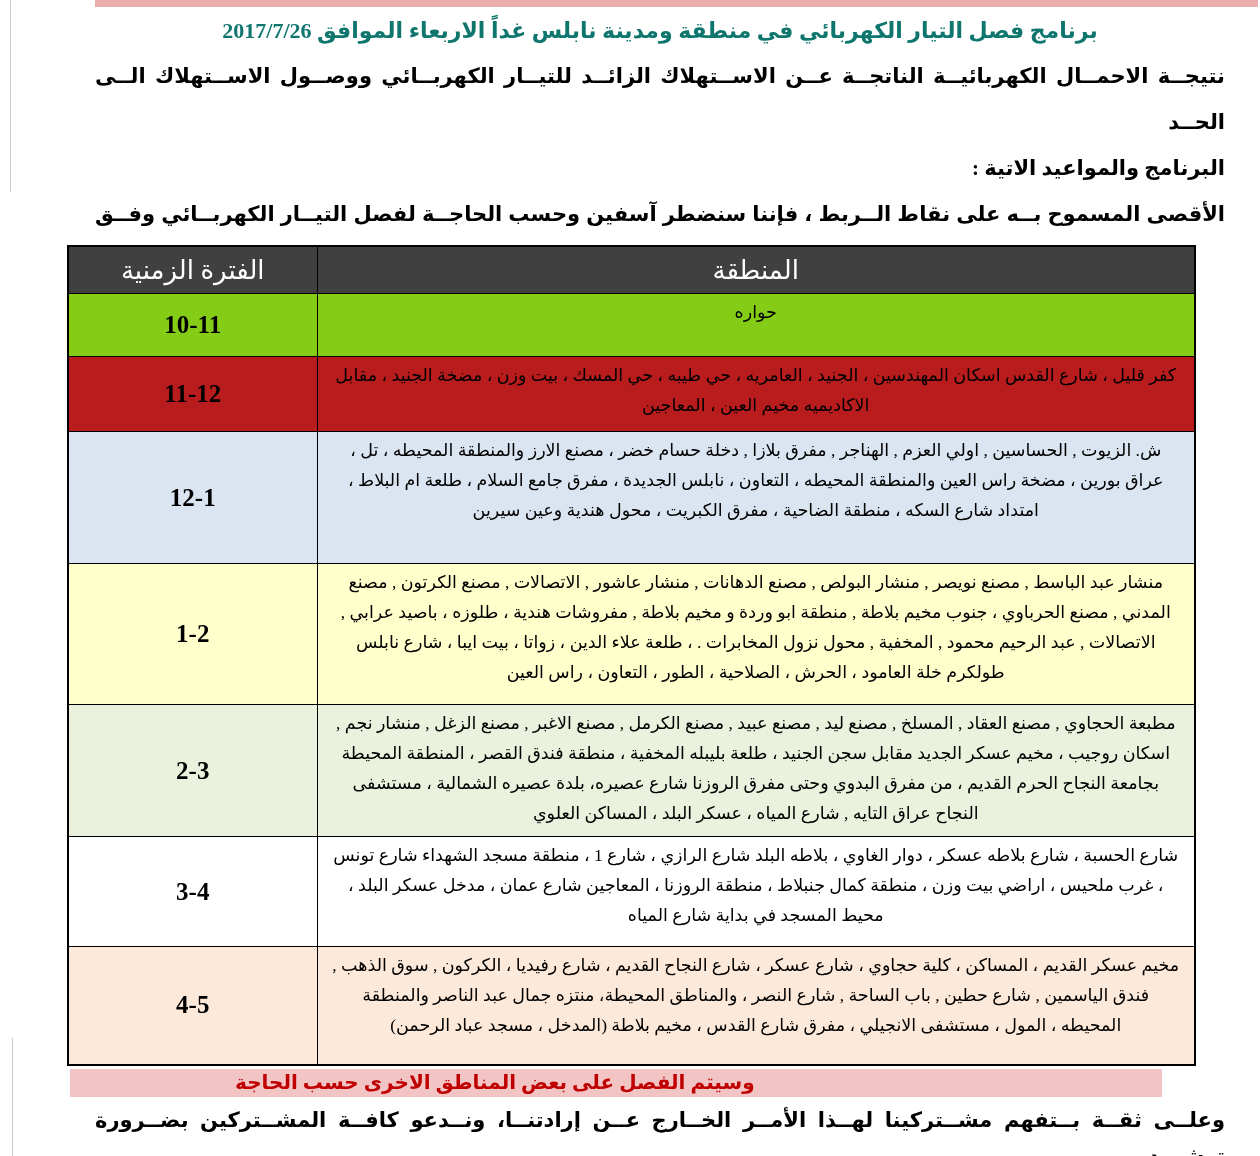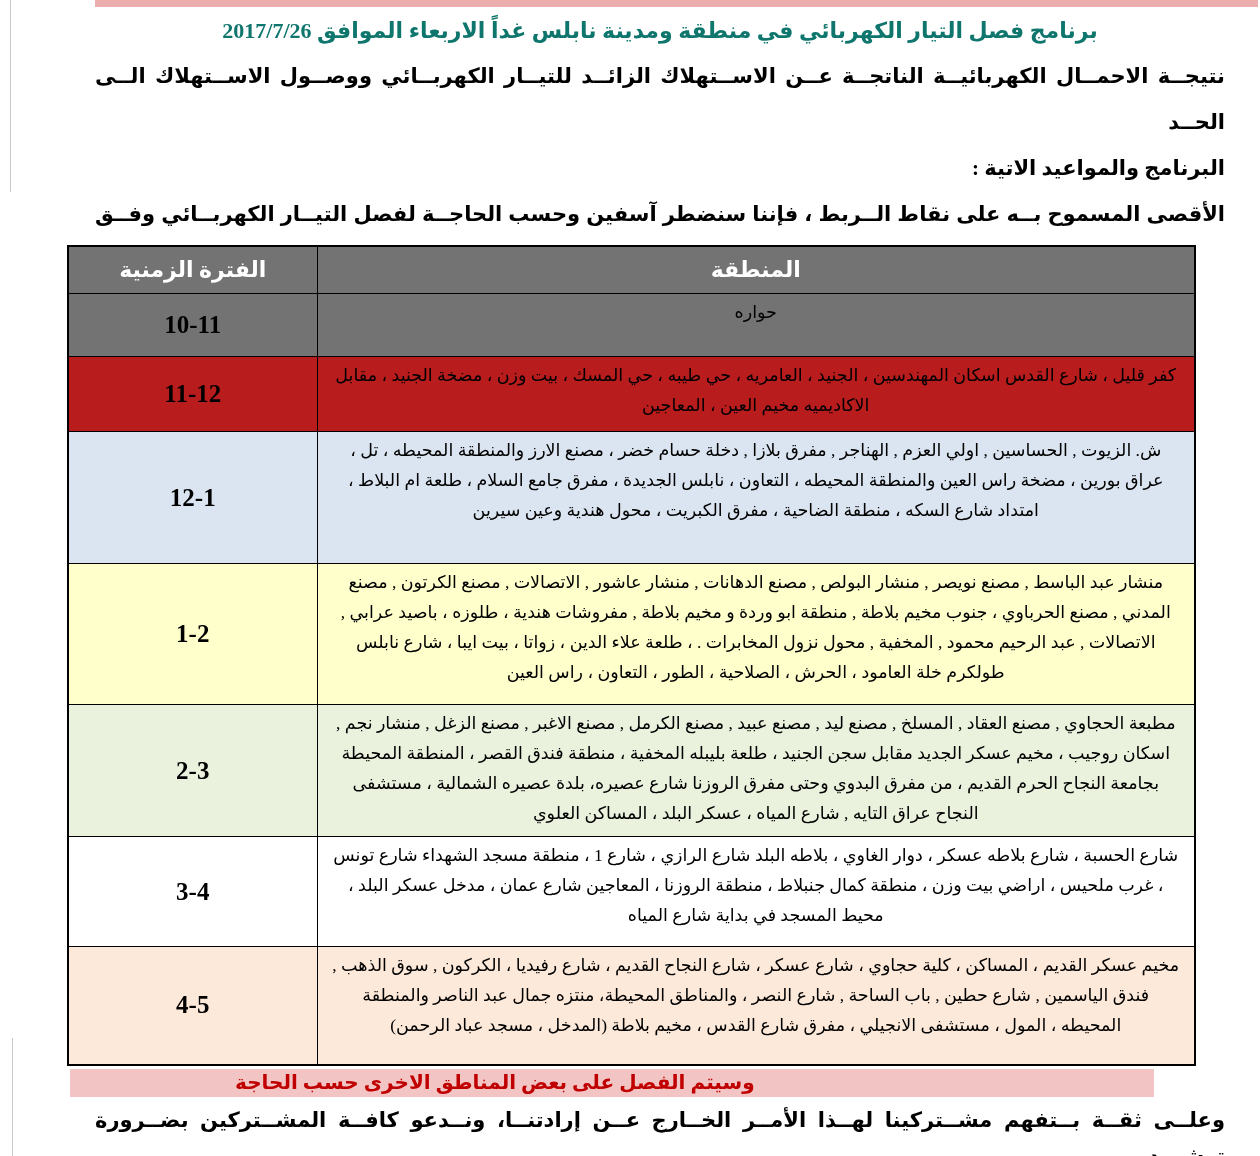--- a/index.html
+++ b/index.html
@@ -20,38 +20,38 @@
   .intro .line{line-height:46px;text-align:justify;text-align-last:justify;}
   .intro .line.last{text-align-last:right;}
 
   table.schedule{
     border-collapse:collapse;direction:ltr;
     margin:8px 0 0 67px;width:1127px;table-layout:fixed;
     border:2px solid #000;
   }
   table.schedule th,table.schedule td{border:1px solid #000;}
   table.schedule th{
-    background:#737373;color:#ffffff;font-weight:bold;font-size:22px;height:44px;
+    background:#404040;color:#ffffff;font-weight:normal;font-size:26px;height:44px;
     direction:rtl;text-align:center;vertical-align:middle;
   }
   col.c-period{width:249px;}
   col.c-area{width:878px;}
   td.period{
     text-align:center;vertical-align:middle;font-weight:bold;font-size:25px;
     font-family:"Liberation Serif","DejaVu Sans",serif;
   }
   td.area{
     direction:rtl;text-align:center;vertical-align:top;
     font-size:17.5px;line-height:30px;padding:3px 14px;
   }
   tr.r1{height:63px;} tr.r2{height:75px;} tr.r3{height:132px;} tr.r4{height:141px;}
   tr.r5{height:132px;} tr.r6{height:110px;} tr.r7{height:118px;}
 
   .note-band{
-    margin:3px 0 0 70px;width:915px;padding:1px 4px 2px 165px;
+    margin:3px 0 0 70px;width:915px;padding:1px 12px 2px 165px;
     background:#f3c4c4;direction:rtl;text-align:left;
     color:#c00000;font-weight:bold;font-size:20px;line-height:25px;
   }
   .footer{margin:5px 35px 0 95px;direction:rtl;font-weight:bold;font-size:21px;}
   .footer .line{line-height:36px;text-align:justify;text-align-last:justify;}
 </style>
 </head>
 <body>
 
 <div class="top-strip"></div>
@@ -71,21 +71,21 @@
       <col class="c-period">
       <col class="c-area">
     </colgroup>
   <thead>
     <tr>
       <th>الفترة الزمنية</th>
       <th>المنطقة</th>
     </tr>
   </thead>
   <tbody>
-    <tr class="r1" style="background-color: #737373;">
+    <tr class="r1" style="background-color: #84cc16;">
       <td class="period">10-11</td>
       <td class="area">حواره</td>
     </tr>
     <tr class="r2" style="background-color: #b91c1c;">
       <td class="period">11-12</td>
       <td class="area">كفر قليل ، شارع القدس اسكان المهندسين ، الجنيد ، العامريه ، حي طيبه ، حي المسك ، بيت وزن ، مضخة الجنيد ، مقابل الاكاديميه مخيم العين ، المعاجين</td>
     </tr>
     <tr class="r3" style="background-color: rgb(219, 229, 241);">
       <td class="period">12-1</td>
       <td class="area">ش. الزيوت , الحساسين , اولي العزم , الهناجر , مفرق بلازا , دخلة حسام خضر ، مصنع الارز والمنطقة المحيطه ، تل ، عراق بورين ، مضخة راس العين والمنطقة المحيطه ، التعاون ، نابلس الجديدة ، مفرق جامع السلام ، طلعة ام البلاط ، امتداد شارع السكه ، منطقة الضاحية ، مفرق الكبريت ، محول هندية وعين سيرين</td>

